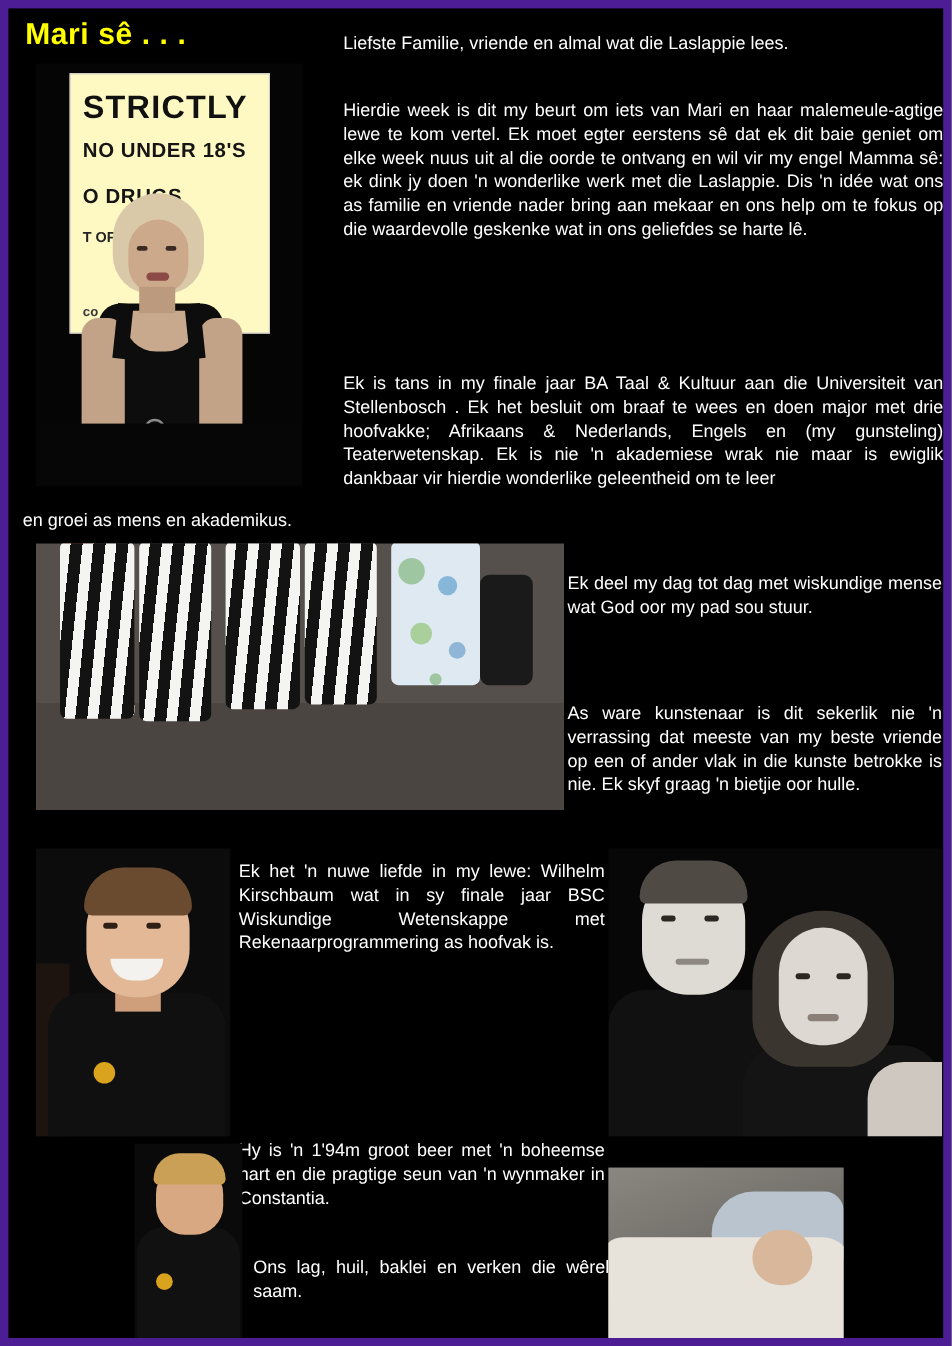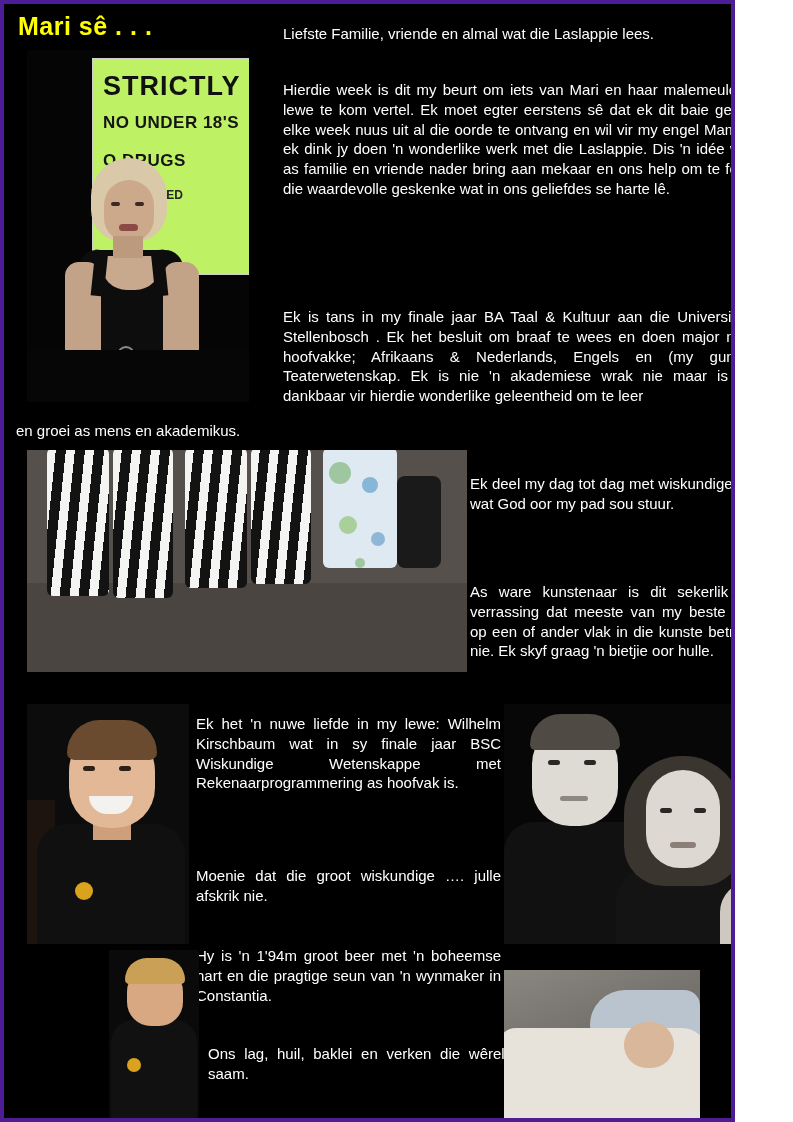--- a/index.html
+++ b/index.html
@@ -5,24 +5,24 @@
   html, body {
     margin: 0;
     padding: 0;
     background: #ffffff;
   }
   body {
     font-family: "Liberation Sans", sans-serif;
   }
   #page {
     position: relative;
-    width: 735px;
+    width: 793px;
     height: 1122px;
     background: #000000;
-    border: 4px solid #4c1d95;
+    border: 7px solid #4c1d95;
     box-sizing: border-box;
     overflow: hidden;
   }
   .abs { position: absolute; }
 
   
   #title {
     left: 14px;
     top: 8px;
     width: 260px;
@@ -58,23 +58,22 @@
     background: #0a0a0a;
     overflow: hidden;
   }
 
   
   #photo1 { left: 23px; top: 46px; width: 222px; height: 352px; background: #050505; }
   #photo1 .sign {
     position: absolute;
     left: 28px; top: 8px;
     width: 165px; height: 215px;
-    background: #bef264;
+    background: #fef9c3;
     border: 1px solid #cfcfcb;
-    margin-left: 37px;
   }
   #photo1 .sign .l1 {
     position: absolute; left: 10px; top: 12px;
     font-size: 27px; font-weight: bold; color: #111; letter-spacing: 1px;
   }
   #photo1 .sign .l2 {
     position: absolute; left: 10px; top: 54px;
     font-size: 17px; font-weight: bold; color: #151515; letter-spacing: 0.5px;
   }
   #photo1 .sign .l3 {
@@ -324,21 +323,20 @@
   <div id="title" class="abs">Mari sê . . .</div>
 
   <div id="greeting" class="abs bodytext nojust">Liefste Familie, vriende en almal wat die Laslappie lees.</div>
 
   <div id="para1" class="abs bodytext">Hierdie week is dit my beurt om iets van Mari en haar malemeule-agtige lewe te kom vertel. Ek moet egter eerstens sê dat ek dit baie geniet om elke week nuus uit al die oorde te ontvang en wil vir my engel Mamma sê: ek dink jy doen 'n wonderlike werk met die Laslappie. Dis 'n idée wat ons as familie en vriende nader bring aan mekaar en ons help om te fokus op die waardevolle geskenke wat in ons geliefdes se harte lê.</div>
   <div id="para2" class="abs bodytext">Ek is tans in my finale jaar BA Taal &amp; Kultuur aan die Universiteit van Stellenbosch . Ek het besluit om braaf te wees en doen major met drie hoofvakke;  Afrikaans &amp; Nederlands, Engels en (my gunsteling)  Teaterwetenskap. Ek is nie 'n akademiese wrak nie maar is ewiglik dankbaar vir hierdie wonderlike    geleentheid om te leer</div>
   <div id="para2b" class="abs bodytext nojust">en groei as mens en akademikus.</div>
   <div id="para3" class="abs bodytext">Ek deel my dag tot dag met  wiskundige mense wat God oor my pad sou stuur.</div>
   <div id="para4" class="abs bodytext">As ware kunstenaar is dit sekerlik nie 'n  verrassing dat meeste van my   beste vriende op een of ander vlak in die kunste betrokke is nie. Ek skyf graag 'n bietjie oor hulle.</div>
   <div id="para5" class="abs bodytext">Ek het 'n nuwe liefde in my lewe: Wilhelm Kirschbaum wat in sy finale jaar BSC Wiskundige Wetenskappe met Rekenaarprogrammering as hoofvak is.</div>
-  <div id="para6" class="abs bodytext">Moenie dat die groot wiskundige …. julle afskrik nie.</div>
   <div id="para7" class="abs bodytext">Hy is 'n 1'94m groot beer met 'n boheemse hart en die pragtige seun van 'n wynmaker in Constantia.</div>
   <div id="para8" class="abs bodytext">Ons lag, huil, baklei en verken die wêreld saam.</div>
 
   <div id="photo1" class="abs photo">
     <div class="sign">
       <div class="l1">STRICTLY</div>
       <div class="l2">NO UNDER 18'S</div>
       <div class="l3">O DRUGS</div>
       <div class="l4">T OF
 SION

